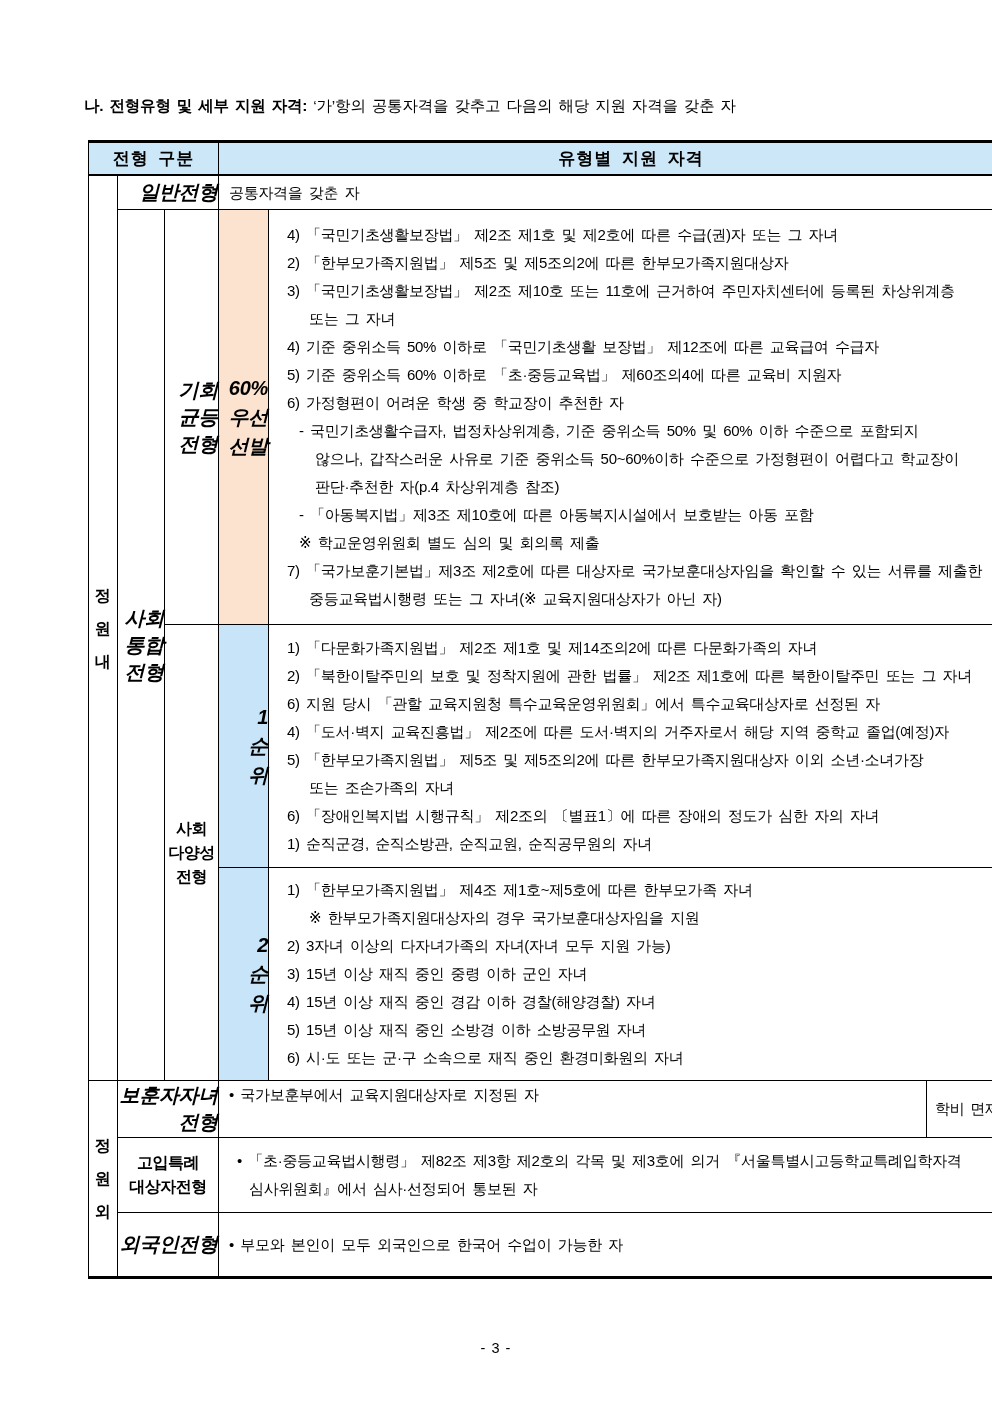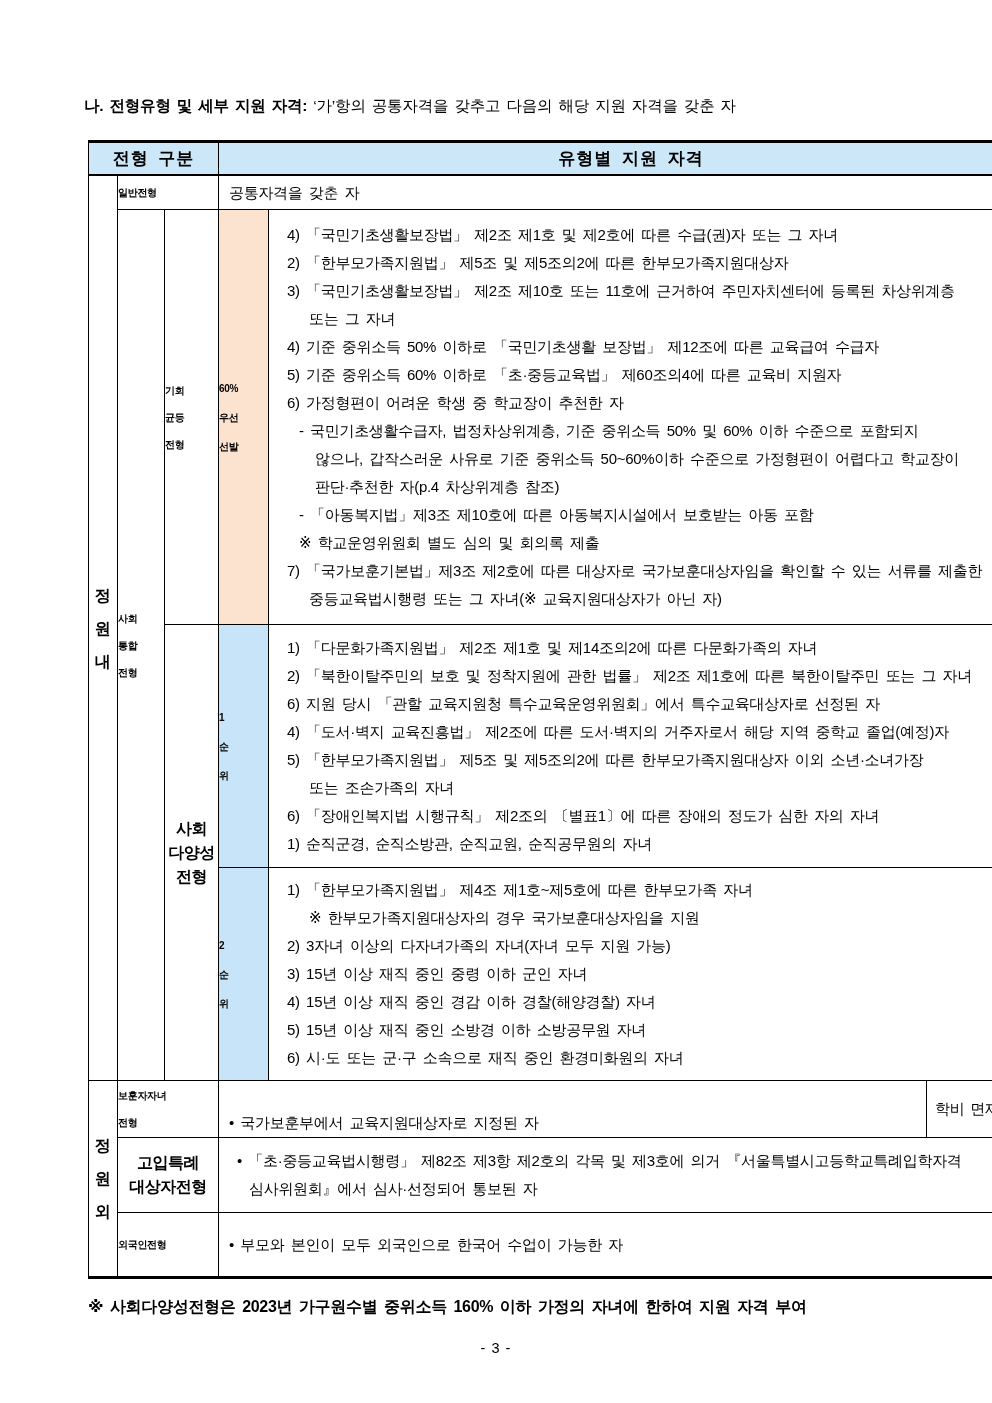--- a/index.html
+++ b/index.html
@@ -29,22 +29,22 @@
     background:var(--header-bg);
     border-bottom:2px solid var(--border);
     height:31px;text-align:center;
     font-size:17px;font-weight:bold;letter-spacing:1px;word-spacing:4px;
   }
   td.vcell{
     text-align:center;font-weight:bold;font-size:16px;
     white-space:pre-line;line-height:33px;letter-spacing:0.5px;
   }
   td.lbl{
-    text-align:left;font-weight:bold;font-size:10px;
-    white-space:pre-line;line-height:27px;letter-spacing:-0.3px;
+    text-align:right;font-weight:bold;font-size:20px;
+    white-space:pre-line;line-height:27px;letter-spacing:-0.3px;font-style:italic;
   }
   td.lbl-sm{
     text-align:center;font-weight:bold;font-size:16px;
     white-space:pre-line;line-height:24px;letter-spacing:-0.5px;
   }
   td.rank{background:var(--rank-bg);line-height:29px;}
   td.priority{background:var(--priority-bg);line-height:29px;}
   td.content{font-size:15px;line-height:28px;letter-spacing:-0.3px;word-spacing:2.5px;}
   td.content .pad{padding:0 8px;}
   .cline{white-space:nowrap;overflow:hidden;}
@@ -54,21 +54,21 @@
   .ind3{padding-left:38px;}
   td.c-general{height:33px;font-weight:500;margin-left:28px;}
   td.c-general .ind0{padding-left:10px;}
   td.c-gihoe .pad{padding:11px 8px;}
   td.c-rank1 .pad{padding:9px 8px;}
   td.c-rank2 .pad{padding:8px 8px;}
   td.c-goip .pad{padding:9px 8px;}
   td.c-bohun{height:56px;}
   td.c-foreign{height:63px;}
   .split{display:flex;align-items:stretch;height:100%;}
-  .split .main{flex:1;display:flex;align-items:flex-end;}
+  .split .main{flex:1;display:flex;align-items:flex-start;}
   .split .side{
     width:116px;border-left:1px solid var(--border);
     display:flex;align-items:center;justify-content:center;
     font-size:15px;letter-spacing:-0.3px;word-spacing:2px;
   }
   tr.last td{border-bottom:3px solid var(--border);}
   .footnote{
     position:absolute;left:88px;top:1297px;width:860px;
     font-size:16px;font-weight:bold;letter-spacing:-0.3px;word-spacing:2.5px;white-space:nowrap;
   }
@@ -207,16 +207,15 @@
 
       <tr class="last">
         <td colspan="2" class="lbl">외국인전형</td>
         <td colspan="2" class="content c-foreign">
           <div class="cline ind0">• 부모와 본인이 모두 외국인으로 한국어 수업이 가능한 자</div>
         </td>
       </tr>
     </tbody>
   </table>
 
-  <div class="footnote">※ 사회다양성전형은 2023년 가구원수별 중위소득 160% 이하 가정의 자녀에 한하여 지원 자격 부여</div>
   <div class="page-number">- 3 -</div>
 
 </div>
 
 </body></html>

